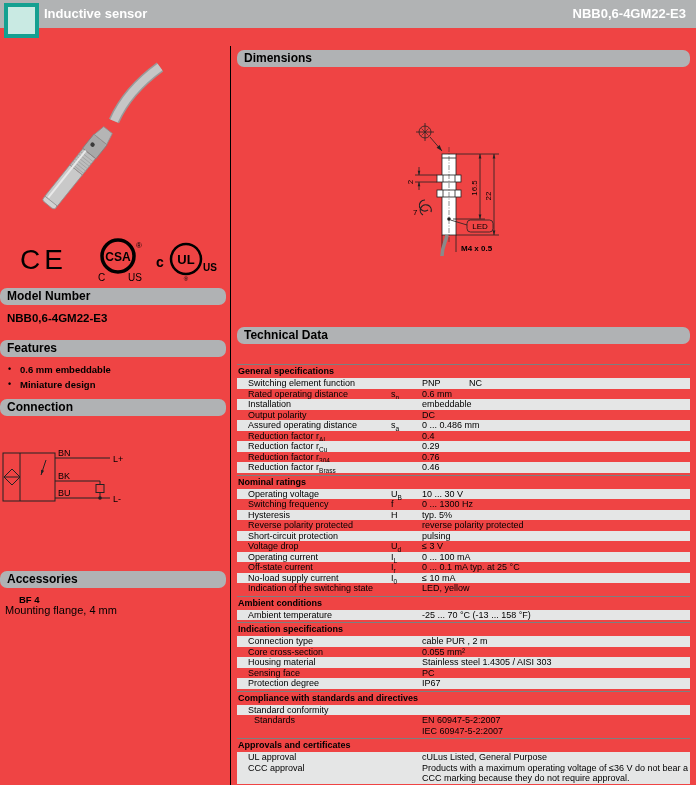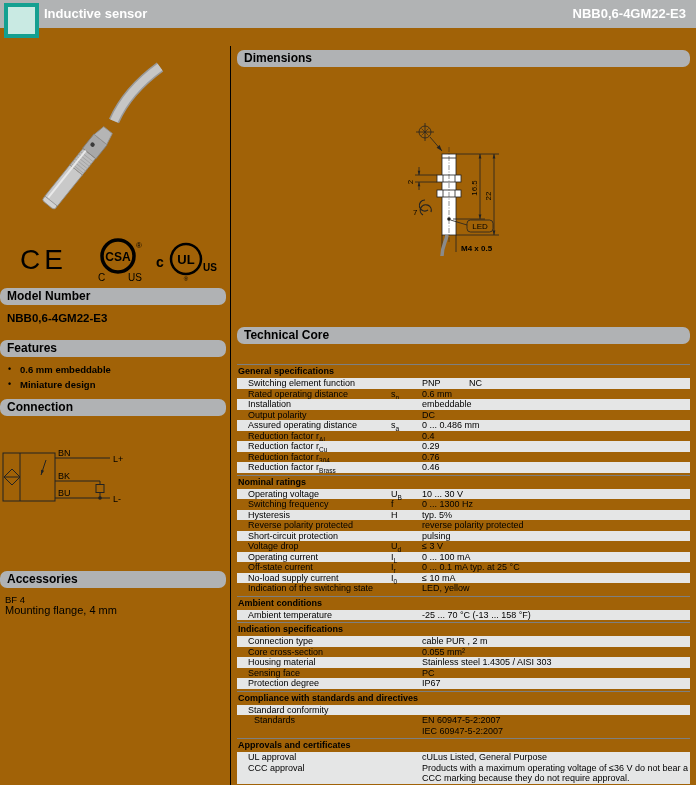--- a/index.html
+++ b/index.html
@@ -1,33 +1,33 @@
 <!DOCTYPE html>
 <html><head>
 <meta charset="utf-8">
 <style>
   html,body{margin:0;padding:0;background:#fff;}
-  .page{position:relative;width:696px;height:785px;background:#a16207;
+  .page{position:relative;width:696px;height:785px;background:#ef4444;
         font-family:"Liberation Sans",sans-serif;color:#000;overflow:hidden;}
   
   .topbar{position:absolute;top:0;left:0;width:696px;height:28px;background:#b1b3b4;}
   .logo{position:absolute;top:3px;left:4px;width:27px;height:27px;background:#c9eae3;border:4px solid #14a091;}
   .topbar-title{position:absolute;left:44px;top:6px;font-size:13px;font-weight:bold;color:#fff;}
   .topbar-model{position:absolute;right:10px;top:6px;font-size:13px;font-weight:bold;color:#fff;}
   .vline{position:absolute;left:230px;top:46px;width:1px;height:739px;background:#000;}
   .leftcol{position:absolute;left:0;top:28px;width:230px;height:757px;}
   .rightcol{position:absolute;left:237px;top:28px;width:453px;height:757px;}
   .abs{position:absolute;}
   .section-bar{background:#b0b2b4;height:17px;line-height:17px;font-size:12px;font-weight:bold;
                padding-left:7px;box-sizing:border-box;color:#000;border-radius:7px;}
   .w-left{width:226px;} .w-right{width:453px;}
   .model-value{font-size:11.5px;font-weight:bold;padding-left:7px;}
   .feat-item{font-size:9.5px;font-weight:bold;line-height:15px;padding-left:20px;position:relative;}
   .feat-item .bullet{position:absolute;left:8px;top:0;font-size:9px;}
-  .acc-name{font-size:9.5px;font-weight:normal;padding-left:5px;}
+  .acc-name{font-size:9.5px;font-weight:bold;padding-left:19px;}
   .acc-desc{font-size:11px;padding-left:5px;line-height:11px;}
   
   .ttable{width:453px;font-size:9px;}
   .t-group{font-weight:bold;font-size:9px;line-height:11px;border-top:1px solid #7d7f80;
            margin-top:2px;padding:1px 0 1px 1px;}
   .t-row{position:relative;height:10.5px;line-height:10.5px;padding-left:11px;box-sizing:content-box;}
   .t-row.sh{background:#e5e6e6;}
   .t-sym{position:absolute;left:154px;top:0;}
   .t-val{position:absolute;left:185px;top:0;line-height:10.5px;}
   .t-val2{position:absolute;left:232px;top:0;}
@@ -182,21 +182,21 @@
       <polygon points="107,123 105.6,118.5 108.4,118.5" fill="#222"></polygon>
       <circle cx="62" cy="107" r="1.8" fill="#222"></circle>
       <text x="26" y="70" font-size="8" transform="rotate(-90 26 70)" text-anchor="middle">2</text>
       <text x="90" y="76" font-size="8" transform="rotate(-90 90 76)" text-anchor="middle">16.5</text>
       <text x="104" y="84" font-size="8" transform="rotate(-90 104 84)" text-anchor="middle">22</text>
       <text x="26" y="103" font-size="8">7</text>
       <text x="93" y="117" font-size="8" text-anchor="middle">LED</text>
       <text x="74" y="139" font-size="8" font-weight="bold">M4 x 0.5</text>
     </svg>
 
-    <div class="section-bar w-right abs" style="top:299px;">Technical Core</div>
+    <div class="section-bar w-right abs" style="top:299px;">Technical Data</div>
 
     <div class="ttable abs" style="top:334px;">
         <div class="t-group">General specifications</div>
         <div class="t-row sh"><span>Switching element function</span><span class="t-val">PNP</span><span class="t-val2">NC</span></div>
         <div class="t-row"><span>Rated operating distance</span><span class="t-sym">s<sub>n</sub></span><span class="t-val">0.6 mm</span></div>
         <div class="t-row sh"><span>Installation</span><span class="t-val">embeddable</span></div>
         <div class="t-row"><span>Output polarity</span><span class="t-val">DC</span></div>
         <div class="t-row sh"><span>Assured operating distance</span><span class="t-sym">s<sub>a</sub></span><span class="t-val">0 ... 0.486 mm</span></div>
         <div class="t-row"><span>Reduction factor r<sub>Al</sub></span><span class="t-val">0.4</span></div>
         <div class="t-row sh"><span>Reduction factor r<sub>Cu</sub></span><span class="t-val">0.29</span></div>

